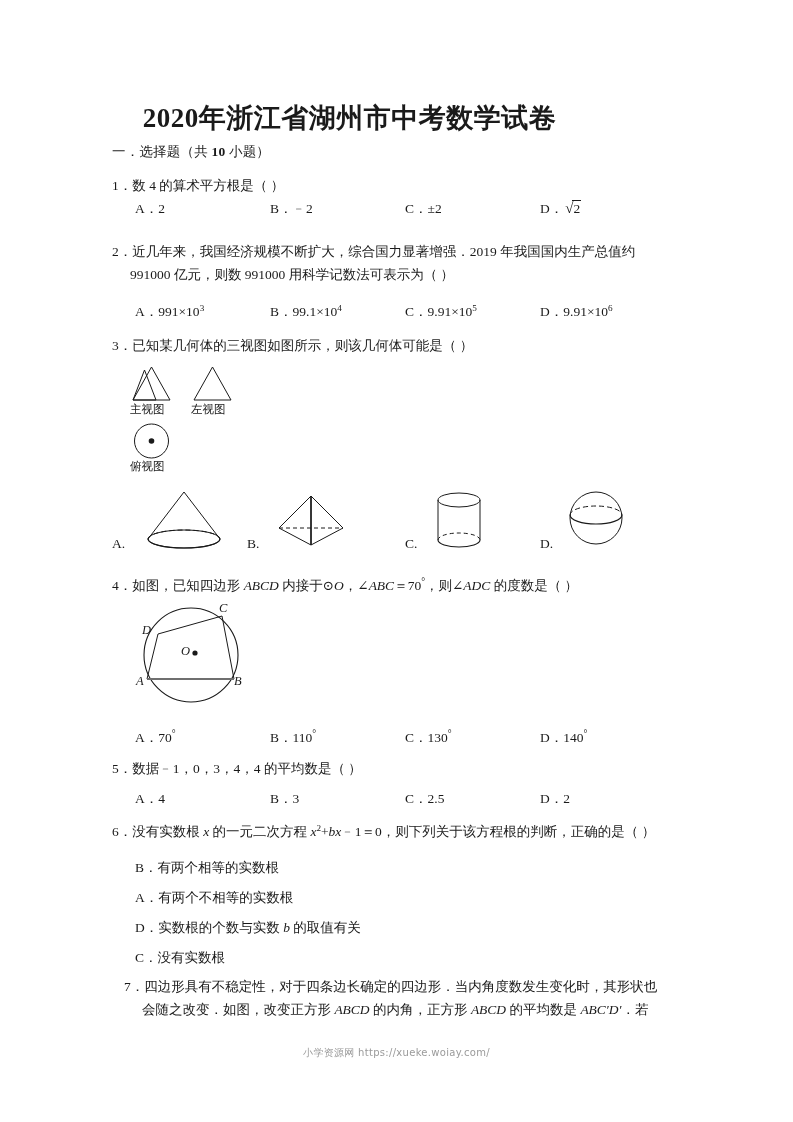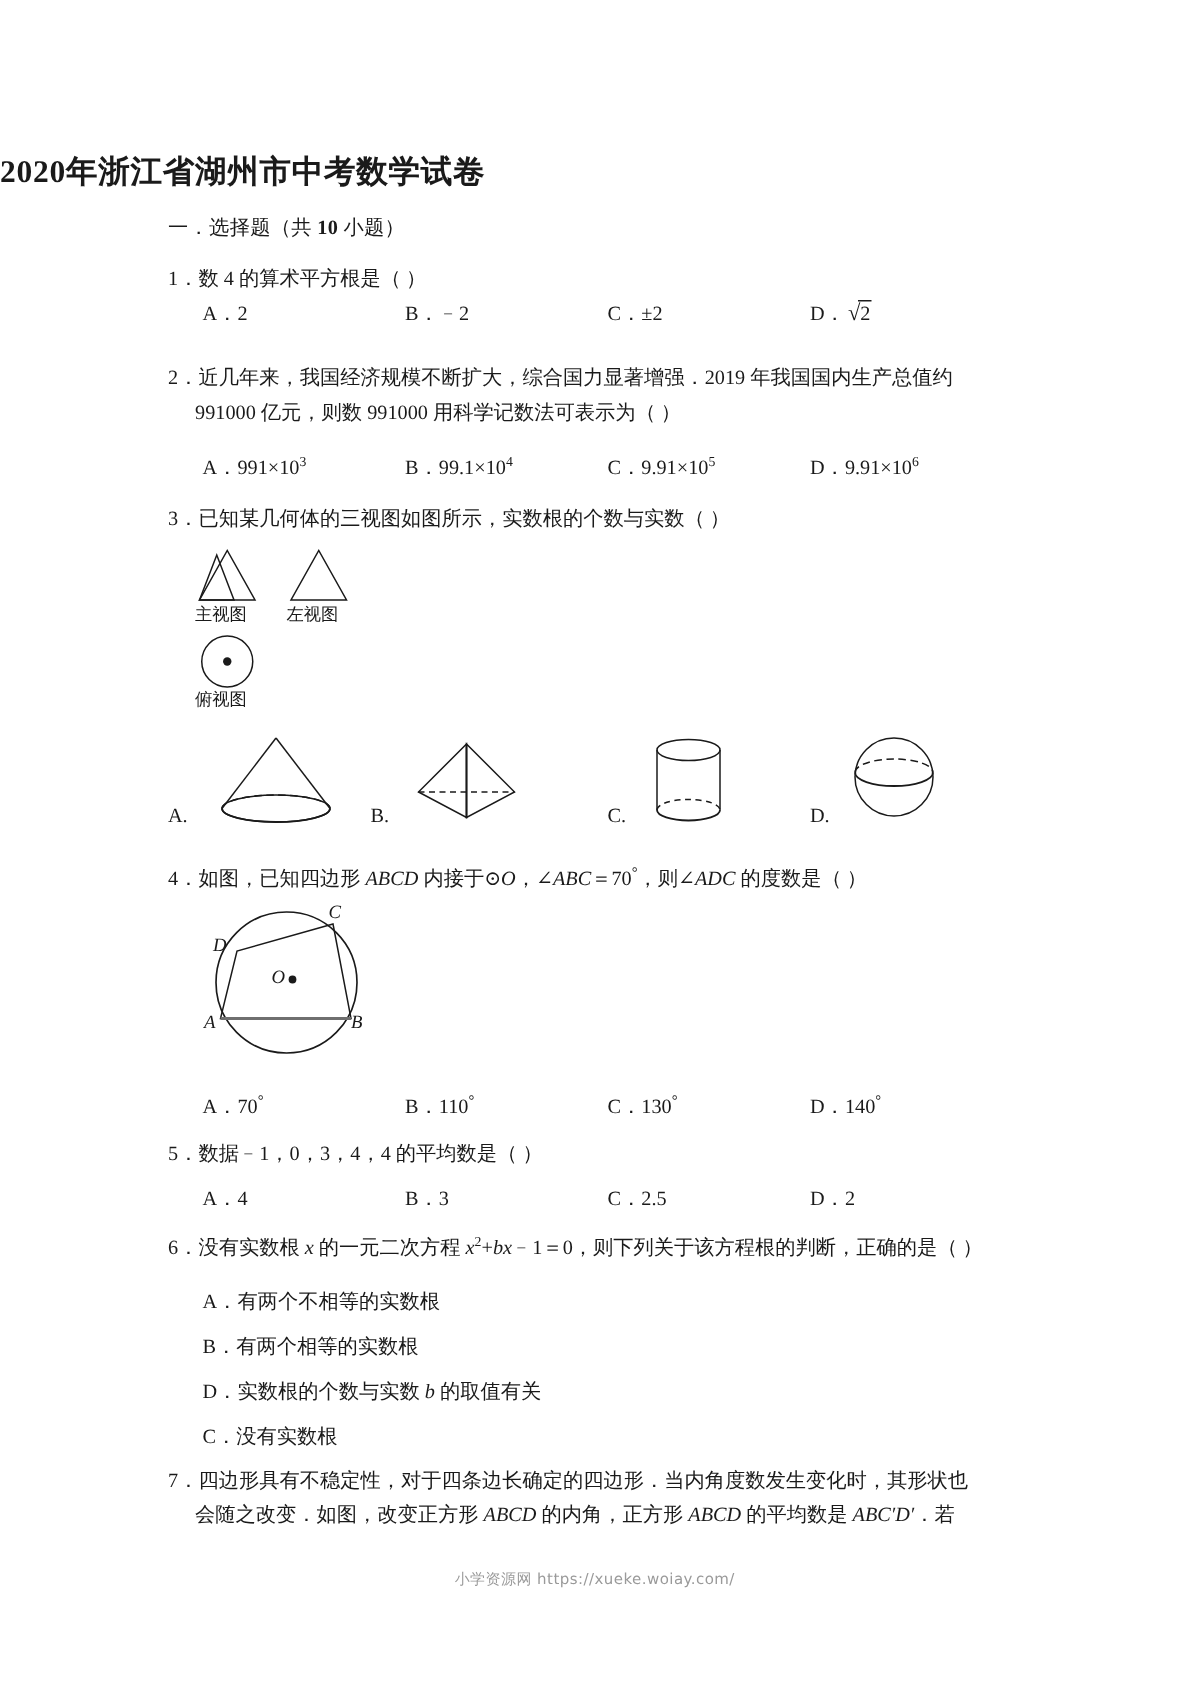--- a/index.html
+++ b/index.html
@@ -18,21 +18,22 @@
   .page {
     position: absolute;
     left: 0; top: 0;
     width: 793px;
     height: 1122px;
   }
   .doc-title {
     position: absolute;
     left: 0; top: 100px;
     width: 699px;
-    font-size: 21px;
+    text-align: center;
+    font-size: 27px;
     font-weight: bold;
     letter-spacing: 0.5px;
   }
   .section-head {
     position: absolute;
     left: 112px; top: 143px;
     font-size: 13.5px;
     letter-spacing: 0.2px;
   }
   .section-head b { font-weight: bold; }
@@ -126,21 +127,21 @@
     <div class="q-line q-indent">991000 亿元，则数 991000 用科学记数法可表示为（      ）</div>
   </div>
   <div class="opts" style="top:303px;">
     <span class="opt c0"><span>A．</span><span>991×10</span><sup>3</sup></span>
     <span class="opt c1"><span>B．</span><span>99.1×10</span><sup>4</sup></span>
     <span class="opt c2"><span>C．</span><span>9.91×10</span><sup>5</sup></span>
     <span class="opt c3"><span>D．</span><span>9.91×10</span><sup>6</sup></span>
   </div>
 
   <div class="q" style="top:334px;">
-    <span>3．</span><span>已知某几何体的三视图如图所示，实数根的个数与实数（      ）</span>
+    <span>3．</span><span>已知某几何体的三视图如图所示，则该几何体可能是（      ）</span>
   </div>
 
   <div class="fig" style="left:128px; top:358px;">
     <svg width="150" height="120" viewBox="0 0 150 120">
 
       <polygon points="28,42 5,42 16.5,12" fill="none" stroke="#1a1a1a" stroke-width="1"></polygon>
       <polygon points="42,42 5,42 23.5,9" fill="none" stroke="#1a1a1a" stroke-width="1"></polygon>
 
       <polygon points="103,42 66,42 84.5,9" fill="none" stroke="#1a1a1a" stroke-width="1"></polygon>
 
@@ -229,26 +230,26 @@
     <span class="opt c0"><span>A．</span><span>4</span></span>
     <span class="opt c1"><span>B．</span><span>3</span></span>
     <span class="opt c2"><span>C．</span><span>2.5</span></span>
     <span class="opt c3"><span>D．</span><span>2</span></span>
   </div>
 
   <div class="q" style="top:820px;">
     <span>6．</span><span>没有实数根 </span><i class="v">x</i><span> 的一元二次方程 </span><i class="v">x</i><sup>2</sup><span>+</span><i class="v">bx</i><span>﹣1＝0，则下列关于该方程根的判断，正确的是（      ）</span>
   </div>
   <div class="opt-stack" style="top:853px;">
+    <div><span>B．</span><span>有两个相等的实数根</span></div>
     <div><span>A．</span><span>有两个不相等的实数根</span></div>
-    <div><span>B．</span><span>有两个相等的实数根</span></div>
     <div><span>D．</span><span>实数根的个数与实数 </span><i class="v">b</i><span> 的取值有关</span></div>
     <div><span>C．</span><span>没有实数根</span></div>
   </div>
 
-  <div class="q" style="top:975px;">
+  <div class="q" style="top:975px;margin-left:12px;">
     <div class="q-line"><span>7．</span><span>四边形具有不稳定性，对于四条边长确定的四边形．当内角度数发生变化时，其形状也</span></div>
     <div class="q-line q-indent"><span>会随之改变．如图，改变正方形 </span><i class="v">ABCD</i><span> 的内角，正方形 </span><i class="v">ABCD</i><span> 的平均数是 </span><i class="v">ABC′D′</i><span>．若</span></div>
   </div>
 
   <div class="watermark">小学资源网 https://xueke.woiay.com/</div>
 
 </div>
 
 </body></html>

